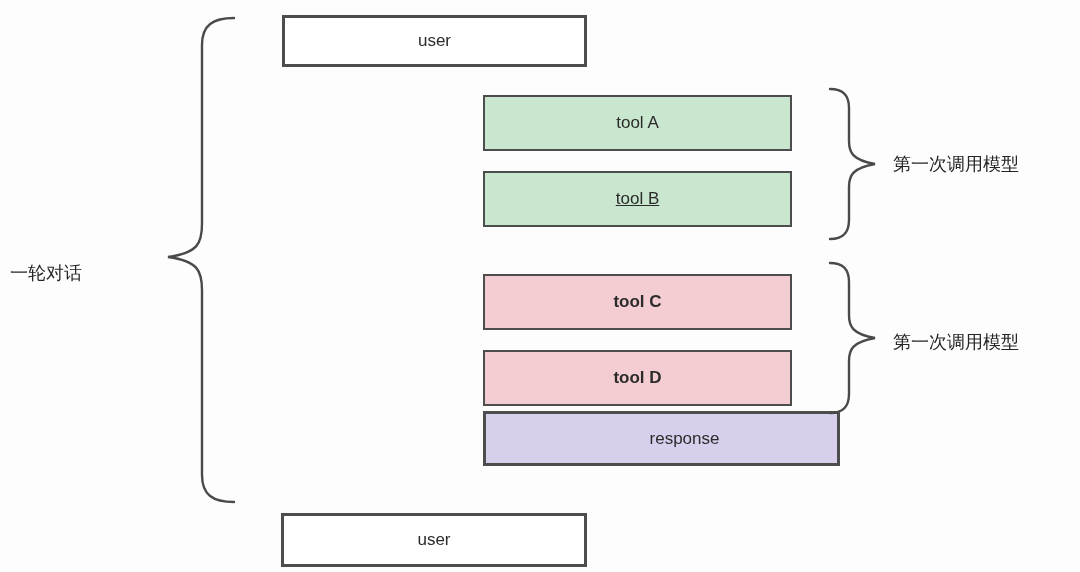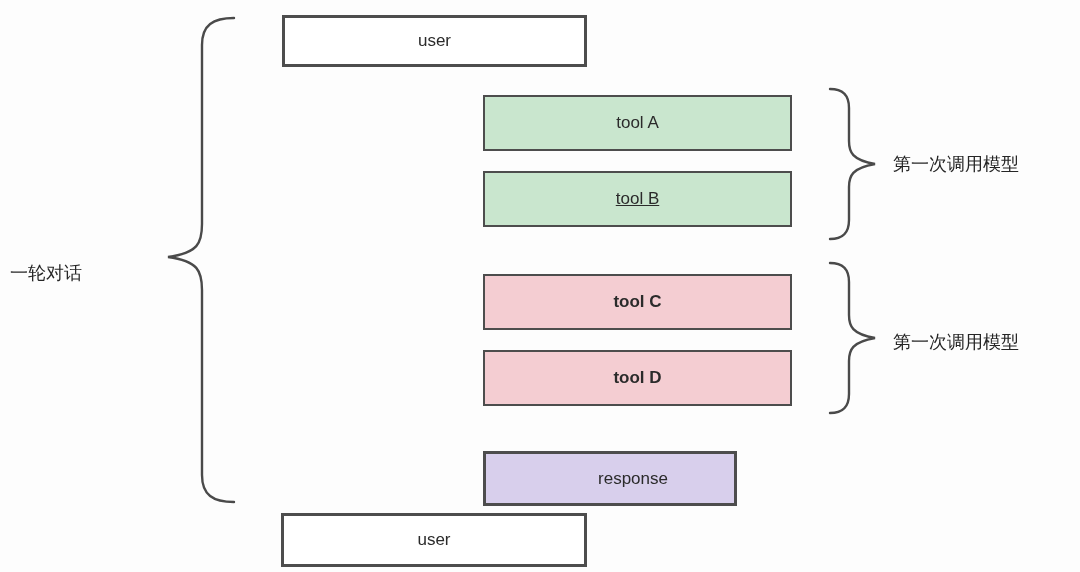--- a/index.html
+++ b/index.html
@@ -29,21 +29,21 @@
   .user-top    { top: 15px; }
   .user-bottom { left: 281px; top: 513px; width: 306px; height: 54px; }
   .tool-box   { left: 483px; width: 309px; height: 56px; }
   .tool-green { background: var(--tool-green, #c9e6ce); }
   .tool-pink  { background: var(--tool-pink, #f4cdd2); font-weight: bold; }
   .tool-a { top: 95px; }
   .tool-b { top: 171px; text-decoration: underline; }
   .tool-c { top: 274px; }
   .tool-d { top: 350px; }
   .response-box {
-    left: 483px; top: 451px; width: 254px; height: 55px;
+    left: 483px; top: 411px; width: 357px; height: 55px;
     background: var(--response-purple, #d8cfec);
     padding-left: 46px;
   }
   .cn-label {
     position: absolute;
     font-size: 18px;
     line-height: 26px;
     color: var(--label-text, #262626);
     white-space: nowrap;
     text-align: center;

